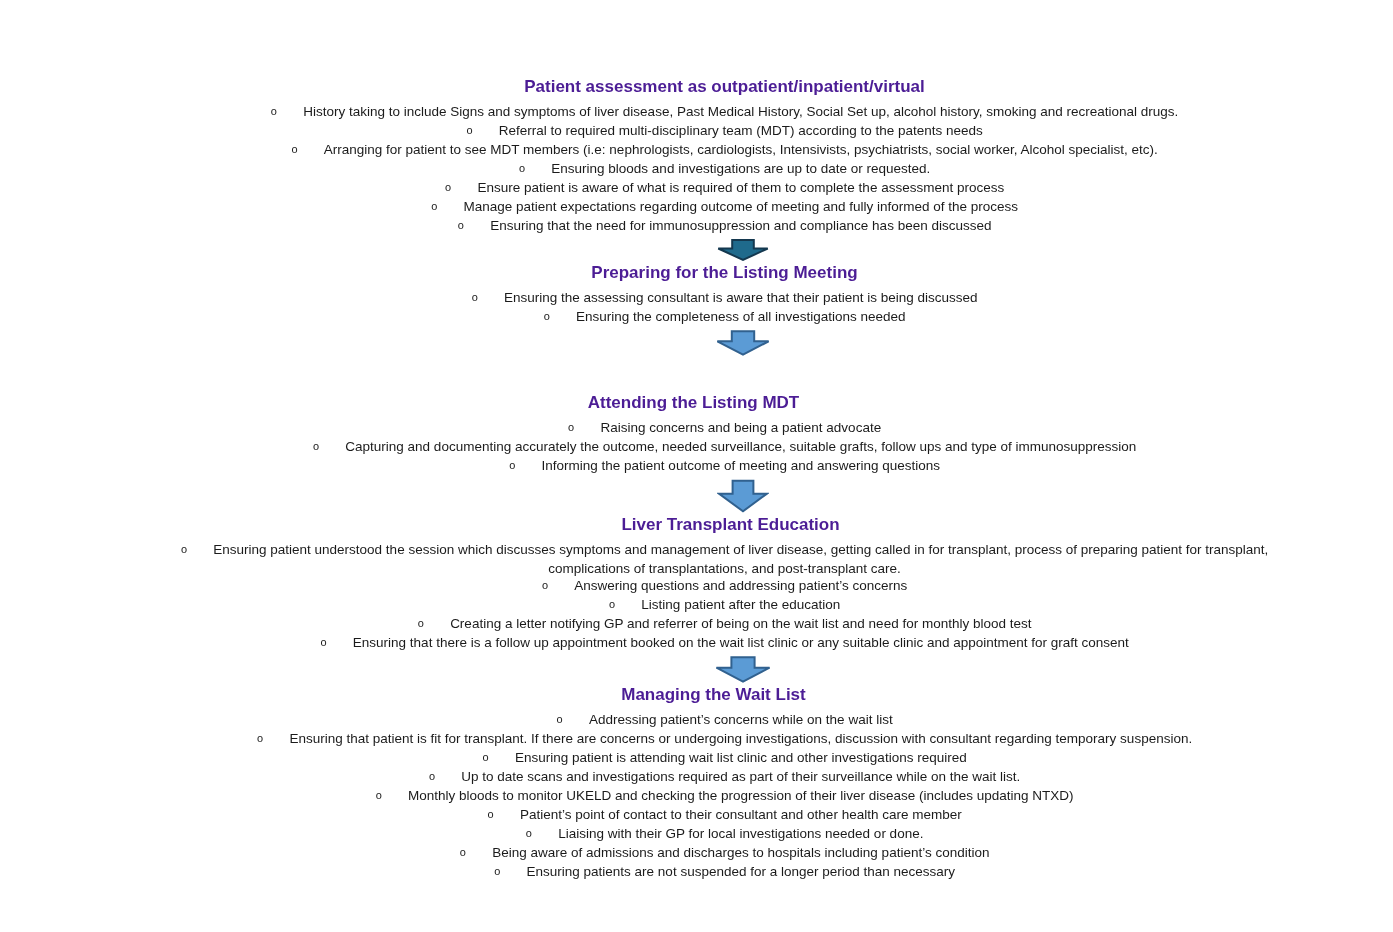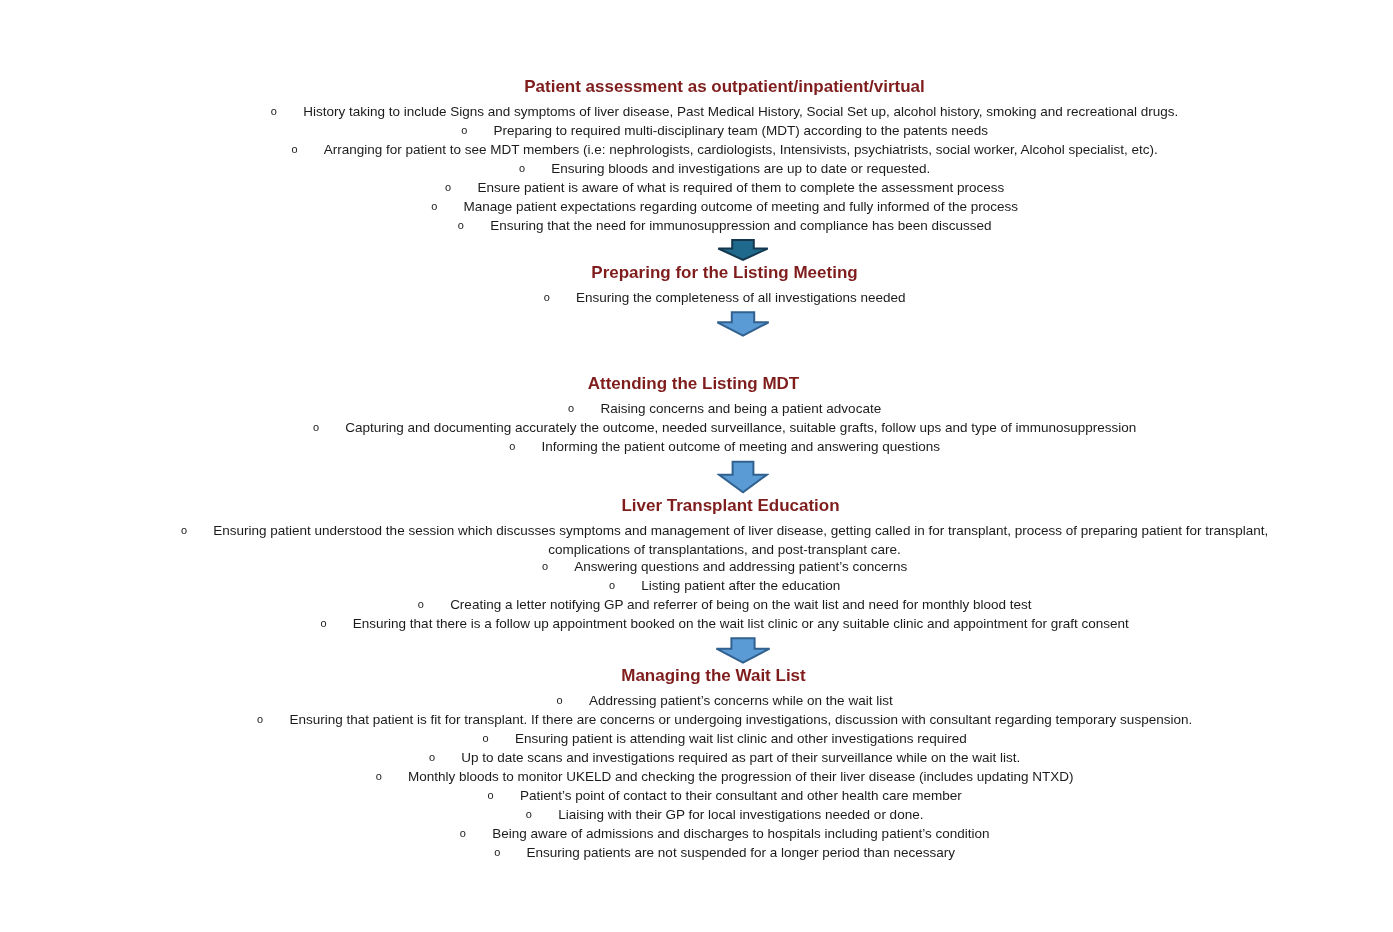--- a/index.html
+++ b/index.html
@@ -20,21 +20,21 @@
     box-sizing: border-box;
     width: 100%;
     padding: 77px 0 0 56px;   
     text-align: center;
   }
   .section { margin: 0; }
   .stage-title {
     font-size: 17px;
     line-height: 19px;
     font-weight: 700;
-    color: #7f1d1d;
+    color: #4c1d95;
     margin: 0 0 7px 0;
   }
   
   .s2 .stage-title { transform: translateX(-31px); margin-top: 37px; }
   .s3 .stage-title { transform: translateX(6px); }
   .s4 .stage-title { transform: translateX(-11px); }
 
   .bullet-line {
     font-size: 13.5px;
     line-height: 17px;
@@ -59,32 +59,33 @@
   .arrow-3 { width: 58px; height: 27px; }
 </style>
 </head>
 <body>
 
 <div class="canvas">
   <main class="flow">
       <section class="section s0">
         <h2 class="stage-title">Patient assessment as outpatient/inpatient/virtual</h2>
         <div class="bullet-line"><span class="marker">o</span><span class="bullet-text">History taking to include Signs and symptoms of liver disease, Past Medical History, Social Set up, alcohol history, smoking and recreational drugs.</span></div>
-        <div class="bullet-line"><span class="marker">o</span><span class="bullet-text">Preparing to required multi-disciplinary team (MDT) according to the patents needs</span></div>
+        <div class="bullet-line"><span class="marker">o</span><span class="bullet-text">Referral to required multi-disciplinary team (MDT) according to the patents needs</span></div>
         <div class="bullet-line"><span class="marker">o</span><span class="bullet-text">Arranging for patient to see MDT members (i.e: nephrologists, cardiologists, Intensivists, psychiatrists, social worker, Alcohol specialist, etc).</span></div>
         <div class="bullet-line"><span class="marker">o</span><span class="bullet-text">Ensuring bloods and investigations are up to date or requested.</span></div>
         <div class="bullet-line"><span class="marker">o</span><span class="bullet-text">Ensure patient is aware of what is required of them to complete the assessment process</span></div>
         <div class="bullet-line"><span class="marker">o</span><span class="bullet-text">Manage patient expectations regarding outcome of meeting and fully informed of the process</span></div>
         <div class="bullet-line"><span class="marker">o</span><span class="bullet-text">Ensuring that the need for immunosuppression and compliance has been discussed</span></div>
       </section>
       <svg class="arrow arrow-0" viewBox="0 0 60 30" preserveAspectRatio="none">
         <polygon points="18,1.5 42,1.5 42,13 57.5,13 30,28.5 2.5,13 18,13" fill="#1F6A8C" stroke="#14384F" stroke-width="2" vector-effect="non-scaling-stroke"></polygon>
       </svg>
       <section class="section s1">
         <h2 class="stage-title">Preparing for the Listing Meeting</h2>
+        <div class="bullet-line"><span class="marker">o</span><span class="bullet-text">Ensuring the assessing consultant is aware that their patient is being discussed</span></div>
         <div class="bullet-line"><span class="marker">o</span><span class="bullet-text">Ensuring the completeness of all investigations needed</span></div>
       </section>
       <svg class="arrow arrow-1" viewBox="0 0 60 30" preserveAspectRatio="none">
         <polygon points="18,1.5 42,1.5 42,13 57.5,13 30,28.5 2.5,13 18,13" fill="#5B9BD5" stroke="#31618F" stroke-width="2" vector-effect="non-scaling-stroke"></polygon>
       </svg>
       <section class="section s2">
         <h2 class="stage-title">Attending the Listing MDT</h2>
         <div class="bullet-line"><span class="marker">o</span><span class="bullet-text">Raising concerns and being a patient advocate</span></div>
         <div class="bullet-line"><span class="marker">o</span><span class="bullet-text">Capturing and documenting accurately the outcome, needed surveillance, suitable grafts, follow ups and type of immunosuppression</span></div>
         <div class="bullet-line"><span class="marker">o</span><span class="bullet-text">Informing the patient outcome of meeting and answering questions</span></div>

